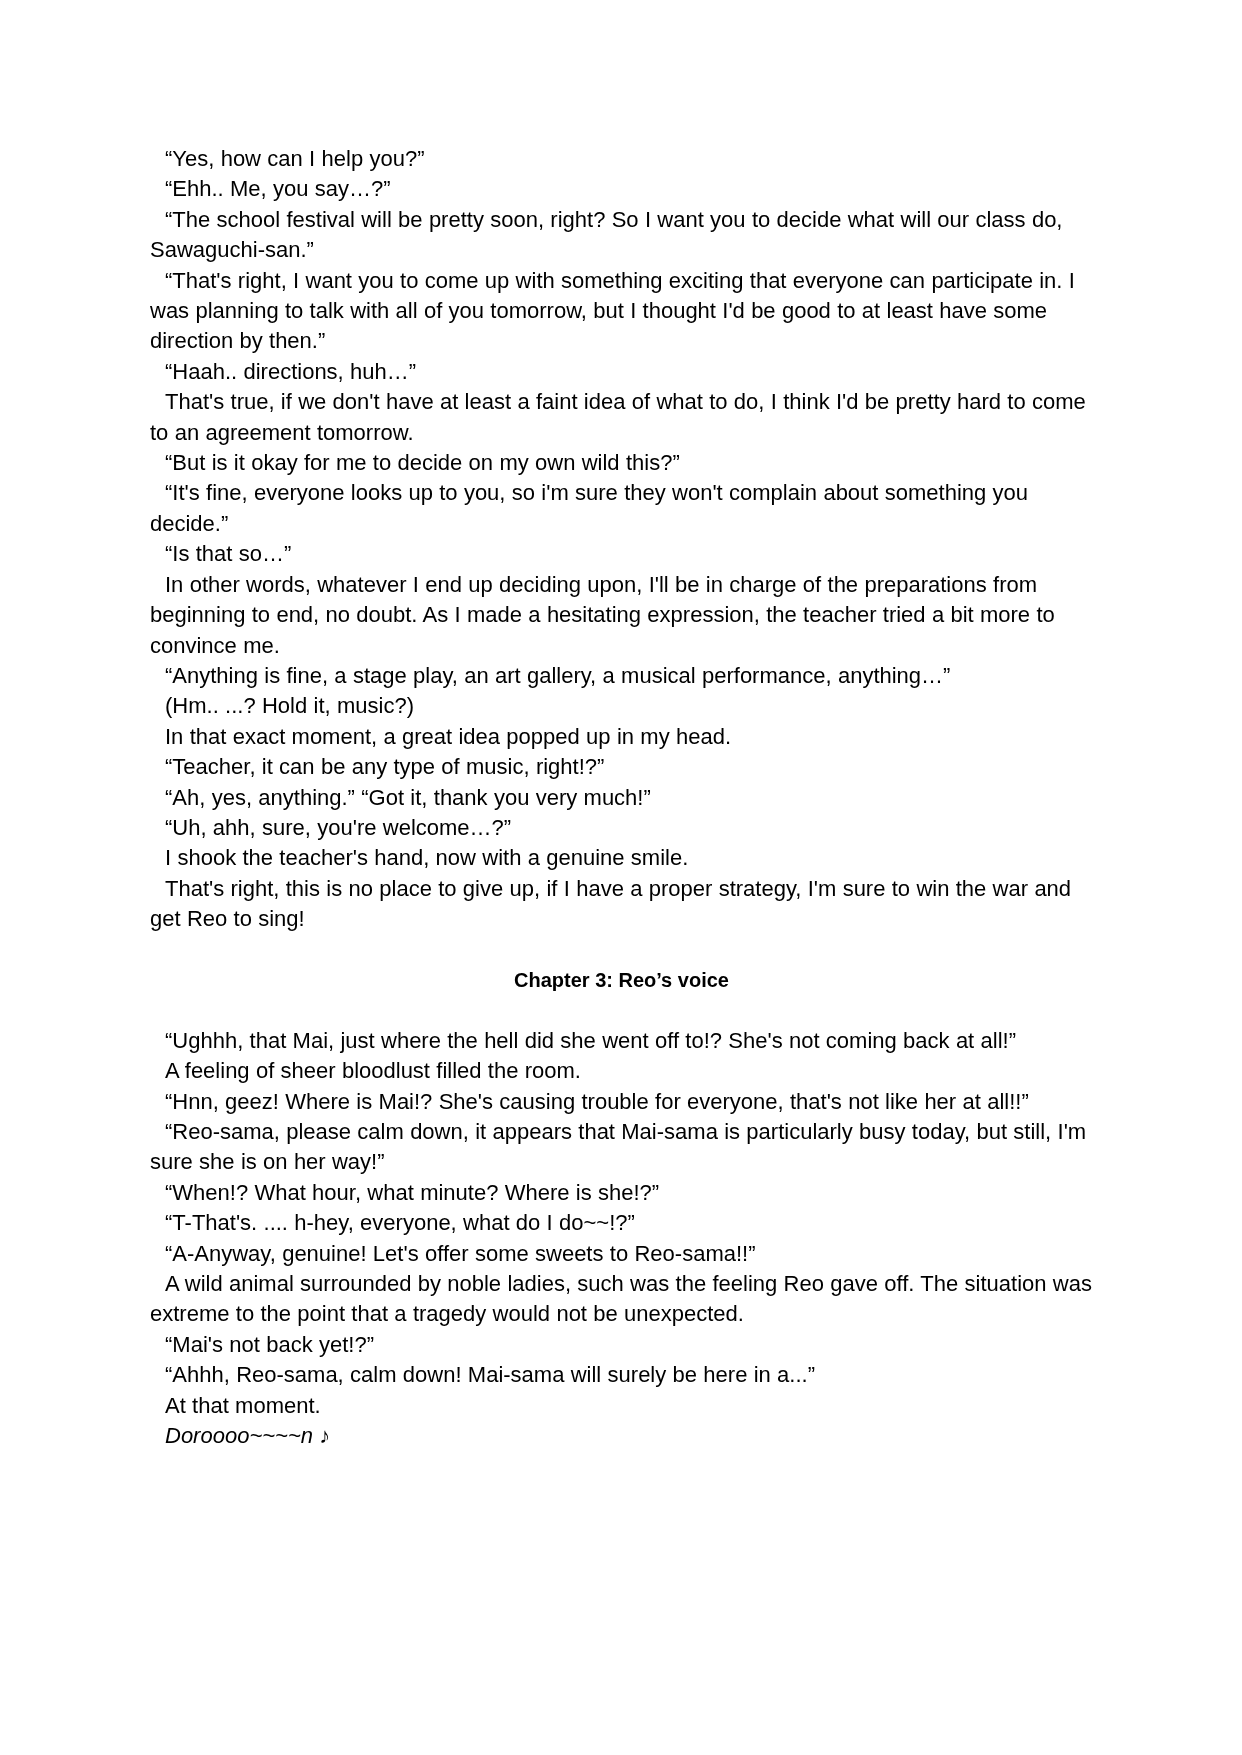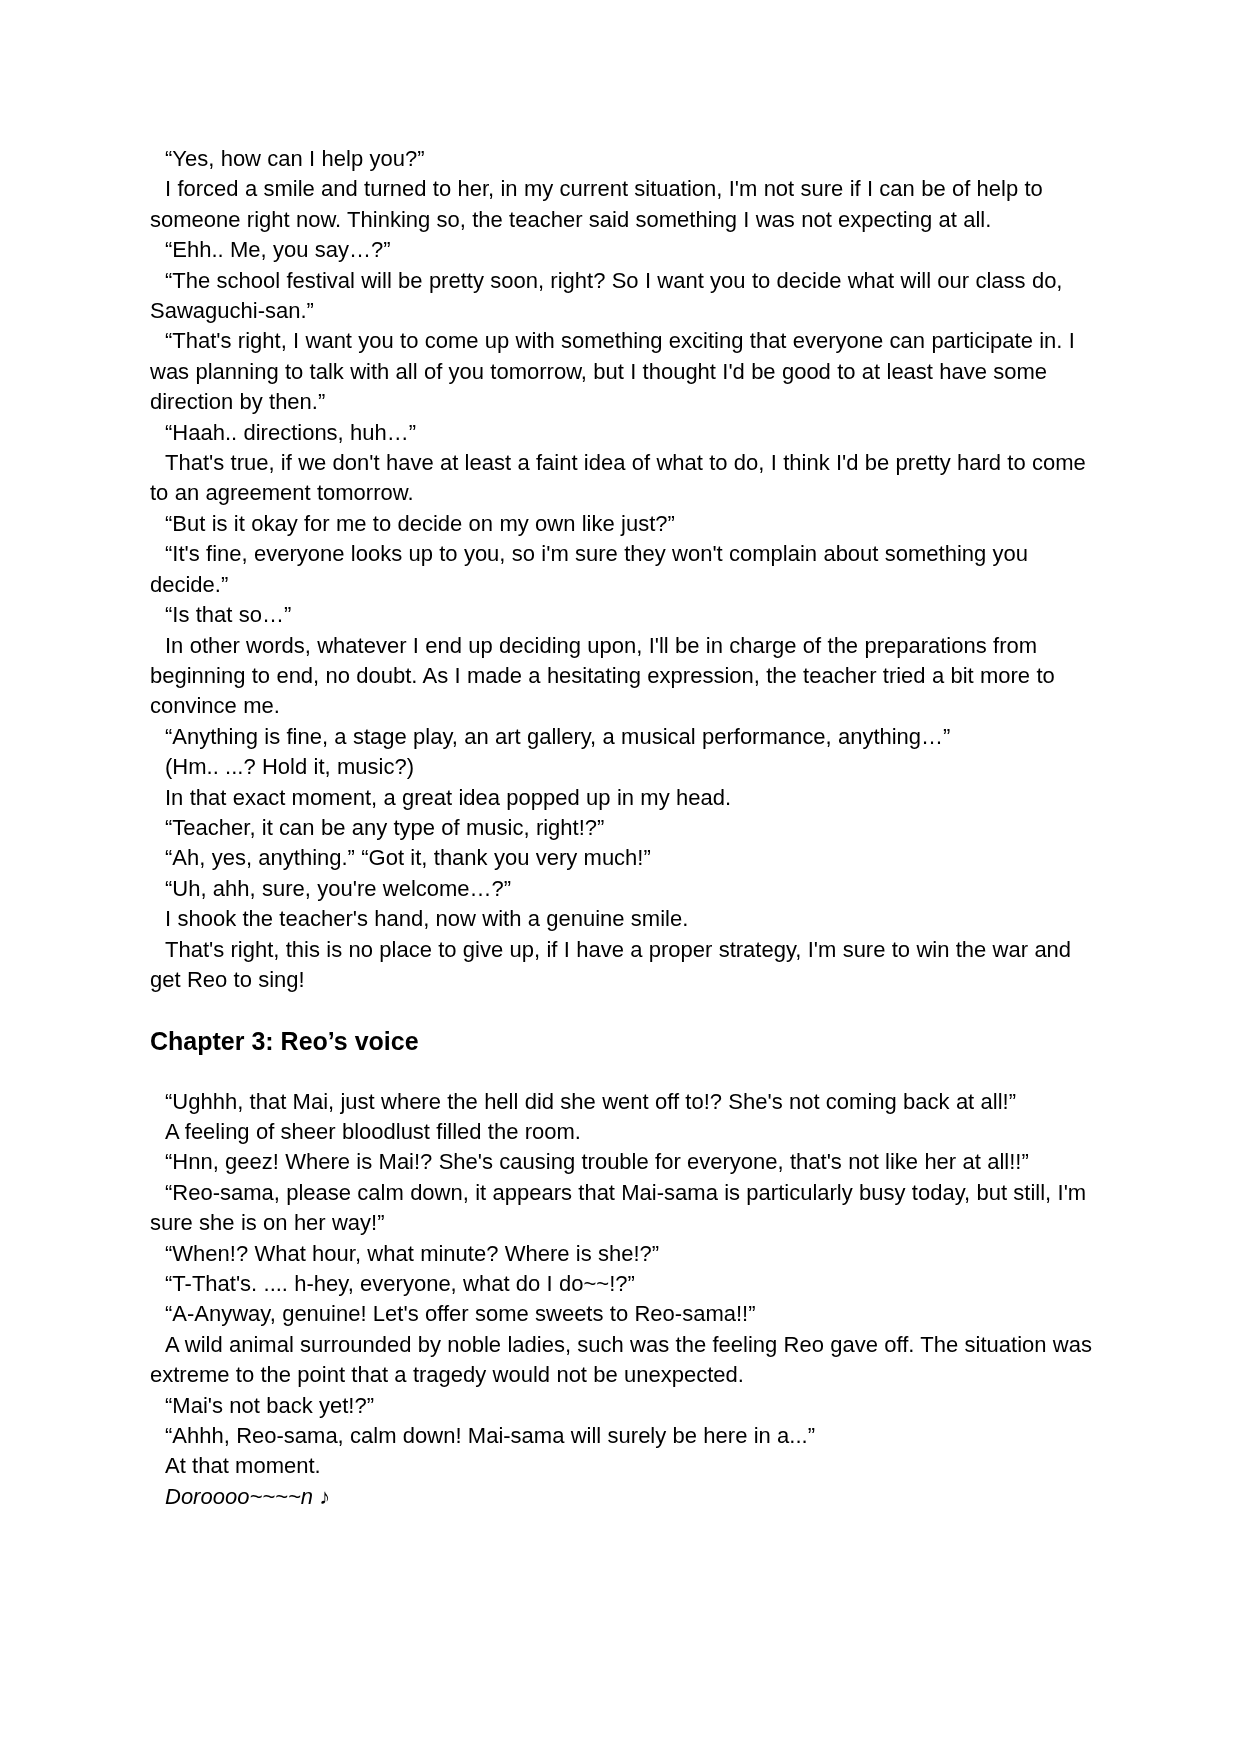--- a/index.html
+++ b/index.html
@@ -20,44 +20,44 @@
     line-height: 30.4px;
     color: #000000;
   }
   .page p {
     margin: 0;
     text-indent: 15px;
     word-spacing: 0.2px;
   }
   .heading {
     margin: 30.4px 0;
-    font-size: 25px;
+    font-size: 20px;
     line-height: 30.4px;
     font-weight: bold;
+    text-align: center;
     text-indent: 0;
     font-family: "Liberation Sans", sans-serif;
     color: #000000;
   }
   .sfx {
     font-style: italic;
   }
 </style>
 </head>
 <body>
 
 <div class="page">
   <section>
       <p>“Yes, how can I help you?”</p>
-      <p>I forced a smile and turned to her, in my current situation, I'm not sure if I can be of help to someone right now. Thinking so, the teacher said something I was not expecting at all.</p>
       <p>“Ehh.. Me, you say…?”</p>
       <p>“The school festival will be pretty soon, right? So I want you to decide what will our class do, Sawaguchi-san.”</p>
       <p>“That's right, I want you to come up with something exciting that everyone can participate in. I was planning to talk with all of you tomorrow, but I thought I'd be good to at least have some direction by then.”</p>
       <p>“Haah.. directions, huh…”</p>
       <p>That's true, if we don't have at least a faint idea of what to do, I think I'd be pretty hard to come to an agreement tomorrow.</p>
-      <p>“But is it okay for me to decide on my own like just?”</p>
+      <p>“But is it okay for me to decide on my own wild this?”</p>
       <p>“It's fine, everyone looks up to you, so i'm sure they won't complain about something you decide.”</p>
       <p>“Is that so…”</p>
       <p>In other words, whatever I end up deciding upon, I'll be in charge of the preparations from beginning to end, no doubt. As I made a hesitating expression, the teacher tried a bit more to convince me.</p>
       <p>“Anything is fine, a stage play, an art gallery, a musical performance, anything…”</p>
       <p>(Hm.. ...? Hold it, music?)</p>
       <p>In that exact moment, a great idea popped up in my head.</p>
       <p>“Teacher, it can be any type of music, right!?”</p>
       <p>“Ah, yes, anything.” “Got it, thank you very much!”</p>
       <p>“Uh, ahh, sure, you're welcome…?”</p>
       <p>I shook the teacher's hand, now with a genuine smile.</p>

